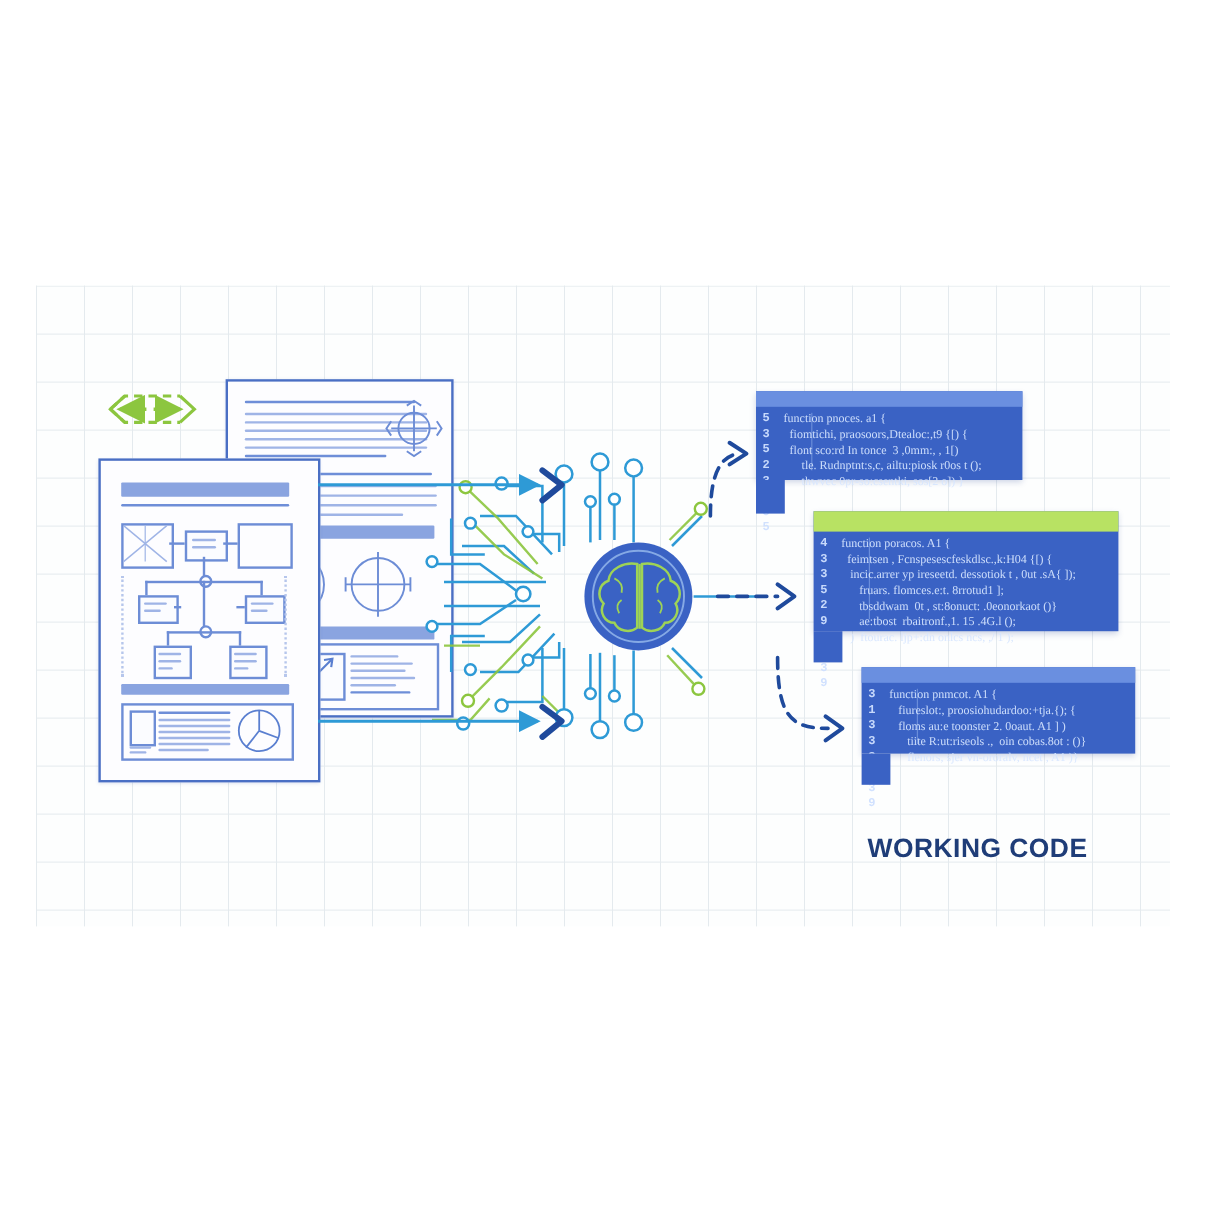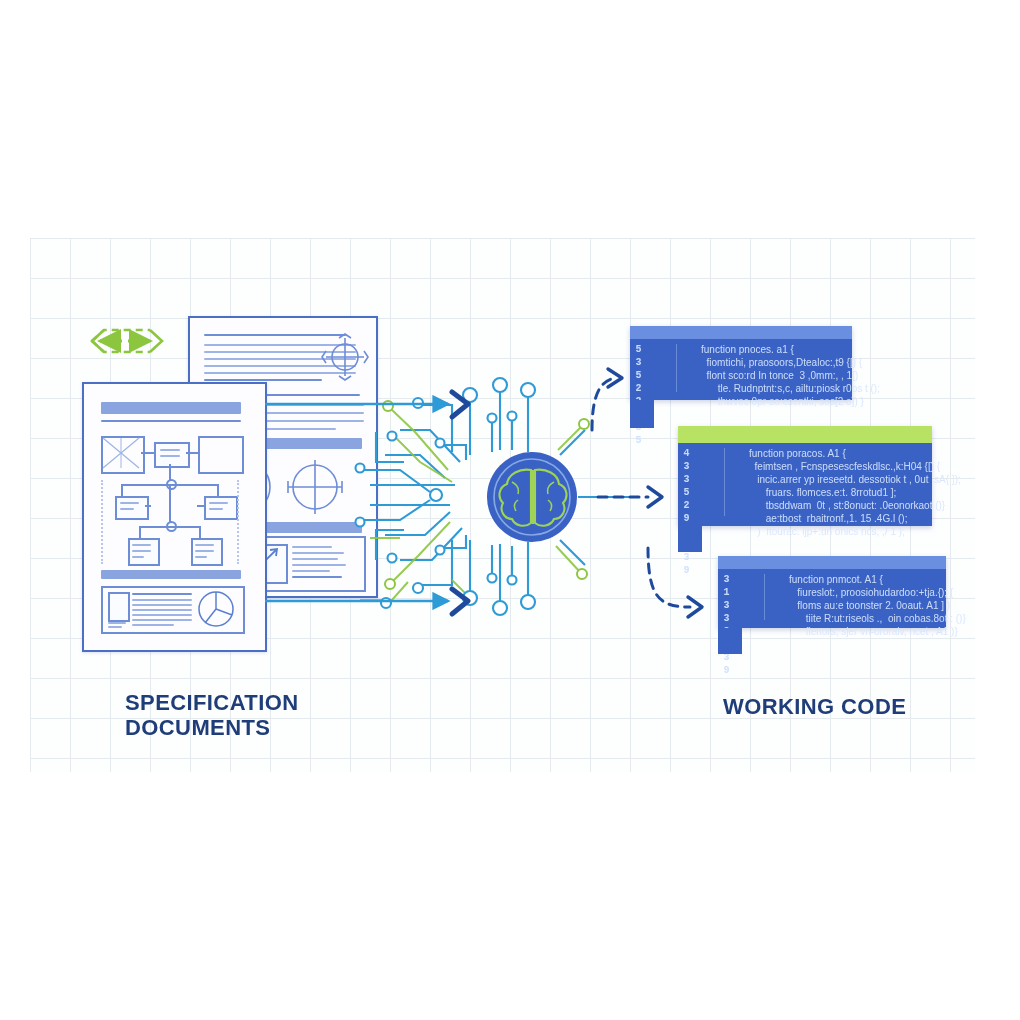--- a/index.html
+++ b/index.html
@@ -38,21 +38,21 @@
   .dbox.fill{background:#fbfcff;}
   .dconn{position:absolute;background:#6d8dd6;}
   .ddot{position:absolute;width:7px;height:7px;border:2px solid #6d8dd6;background:#fff;border-radius:50%;}
   .dperf{position:absolute;border-left:2px dotted #b6c6ec;}
 
   
   .code{position:absolute;background:#3a62c4;box-shadow:0 2px 5px rgba(30,60,140,.22);}
   .code .bar{position:absolute;left:0;top:0;right:0;height:13px;background:#6a8fe0;}
   .code.green .bar{background:#b8e263;height:17px;}
   .code .gutter{position:absolute;left:0;color:#cfe0ff;font-family:"Liberation Mono",monospace;font-size:10px;line-height:13px;font-weight:bold;text-align:center;width:17px;opacity:.95;}
-  .code .body{position:absolute;color:#d7e6ff;font-family:Liberation Sans, sans-serif;font-size:10px;line-height:13px;white-space:pre;opacity:.92;filter:blur(.35px);margin-left:48px;}
+  .code .body{position:absolute;color:#d7e6ff;font-family:Liberation Serif, serif;font-size:10px;line-height:13px;white-space:pre;opacity:.92;filter:blur(.35px);}
   .code .rule{position:absolute;width:1px;background:#7fa0e4;opacity:.7;}
 
   
   #fx{position:absolute;left:0;top:0;width:1020px;height:1020px;pointer-events:none;}
 </style>
 </head>
 <body>
 
 <div id="stage">
 
@@ -365,19 +365,15 @@
       <path d="M598 497 L648 497"></path>
       <path d="M648 548 C648 598 660 607 690 607"></path>
     </g>
     <g fill="none" stroke="#1f4a9c" stroke-width="3.4" stroke-linecap="round" stroke-linejoin="round">
       <path d="M608 369 L622 378 L608 387"></path>
       <path d="M648 487 L662 497 L648 507"></path>
       <path d="M688 597 L702 607 L688 617"></path>
     </g>
   </svg>
 
-  <div class="caption" id="cap-left">
-    <div>SPECIFICATION</div>
-    <div>DOCUMENTS</div>
-  </div>
   <div class="caption" id="cap-right">WORKING CODE</div>
 
 </div>
 
 </body></html>

